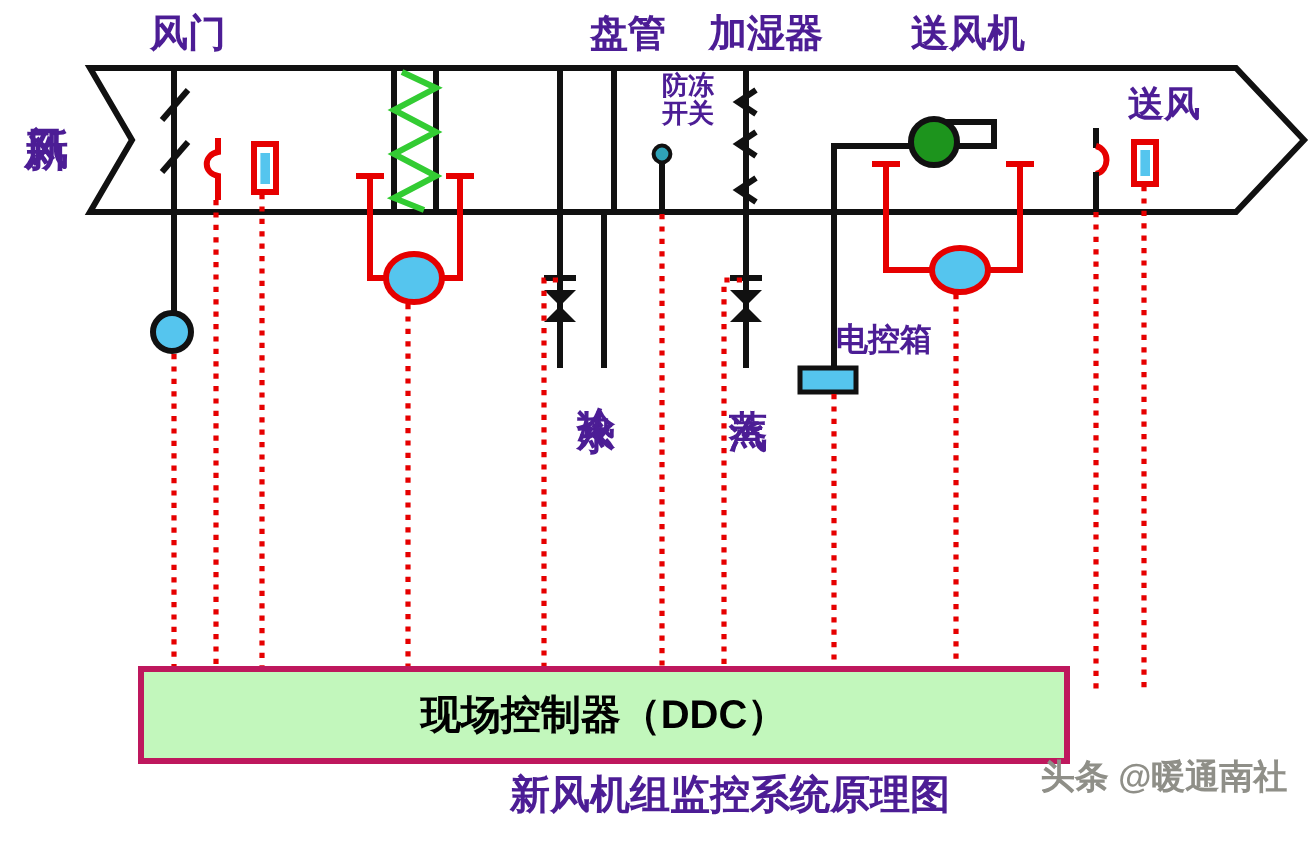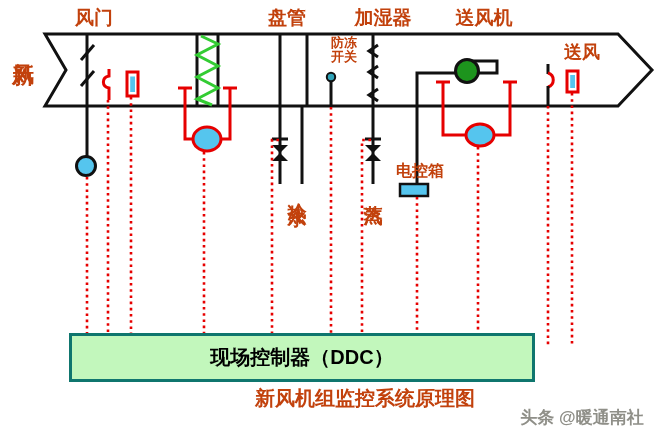--- a/index.html
+++ b/index.html
@@ -2,39 +2,39 @@
 <html style="--red: #e60000; --sensor-blue: #55c5ee; --filter-green: #33cc33; --fan-green: #1d941d; --antifreeze-teal: #2fa3b8; --ddc-green: #c2f7bc; --watermark-gray: #8f8f88; --line-black: #111111;"><head>
 <meta charset="utf-8">
 <style>
   html,body{margin:0;padding:0;background:#fff;}
   #stage{
     position:relative;width:655px;height:432px;background:#fff;overflow:hidden;
     font-family:"Liberation Sans","DejaVu Sans",sans-serif;color:#000;
   }
   #diagram-svg{position:absolute;left:0;top:0;}
   .lbl{
-    position:absolute;font-weight:bold;color:#c2410c;white-space:nowrap;
+    position:absolute;font-weight:bold;color:#4c1d95;white-space:nowrap;
     transform:translateX(-50%);text-align:center;line-height:1.05;
   }
   .lbl-top{font-size:19px;top:8px;}
   .lbl-vert{writing-mode:vertical-rl;text-orientation:upright;transform:none;white-space:normal;}
   #lbl-fresh-air{left:12px;top:44px;font-size:22px;letter-spacing:3px;}
   #lbl-supply-air{left:582px;top:43px;font-size:18px;}
   #lbl-antifreeze{left:344px;top:36px;font-size:13px;white-space:pre-line;}
   #lbl-chw{left:287px;top:188px;font-size:19px;letter-spacing:2px;}
   #lbl-steam{left:363px;top:189px;font-size:19px;letter-spacing:3px;}
-  #lbl-control-box{left:420px;top:163px;font-size:16px;}
+  #lbl-control-box{left:442px;top:163px;font-size:16px;}
   #ddc-box{
     position:absolute;left:69px;top:333px;width:466px;height:49px;
-    background:var(--ddc-green,#c2f7bc);border:3px solid #0f766e;box-sizing:border-box;
+    background:var(--ddc-green,#c2f7bc);border:3px solid #be185d;box-sizing:border-box;
     display:flex;align-items:center;justify-content:center;
     font-size:20px;font-weight:bold;
   }
   #caption{left:365px;top:388px;font-size:20px;}
-  #watermark{left:582px;top:409px;font-size:17px;color:var(--watermark-gray,#8f8f88);}
+  #watermark{left:582px;top:380px;font-size:17px;color:var(--watermark-gray,#8f8f88);}
 </style>
 </head>
 <body>
 
 <div id="stage">
 
   <svg id="diagram-svg" width="655" height="432" viewBox="0 0 655 432">
 
     <polygon points="45,34 618,34 652,70 618,106 45,106 66,70" fill="#ffffff" stroke="#111" stroke-width="3" stroke-linejoin="miter"></polygon>
 
@@ -134,21 +134,21 @@
       <line x1="331" y1="107" x2="331" y2="345"></line>
       <path d="M371,140 H362 V345"></path>
       <line x1="417" y1="197" x2="417" y2="345"></line>
       <line x1="478" y1="147" x2="478" y2="345"></line>
       <line x1="548" y1="106" x2="548" y2="345"></line>
       <line x1="572" y1="93" x2="572" y2="345"></line>
     </g>
   </svg>
 
   <div class="lbl lbl-top" id="lbl-damper" style="left:94px">风门</div>
-  <div class="lbl lbl-top" id="lbl-coil" style="left:287px">盘管</div>
+  <div class="lbl lbl-top" id="lbl-coil" style="left:314px">盘管</div>
   <div class="lbl lbl-top" id="lbl-supply-fan" style="left:484px">送风机</div>
   <div class="lbl lbl-top" id="lbl-humidifier" style="left:383px">加湿器</div>
 
   <div class="lbl lbl-vert" id="lbl-fresh-air">新风</div>
   <div class="lbl" id="lbl-supply-air">送风</div>
 
   <div class="lbl" id="lbl-antifreeze">防冻
 开关</div>
   <div class="lbl lbl-vert" id="lbl-chw">冷热水</div>
   <div class="lbl lbl-vert" id="lbl-steam">蒸汽</div>

